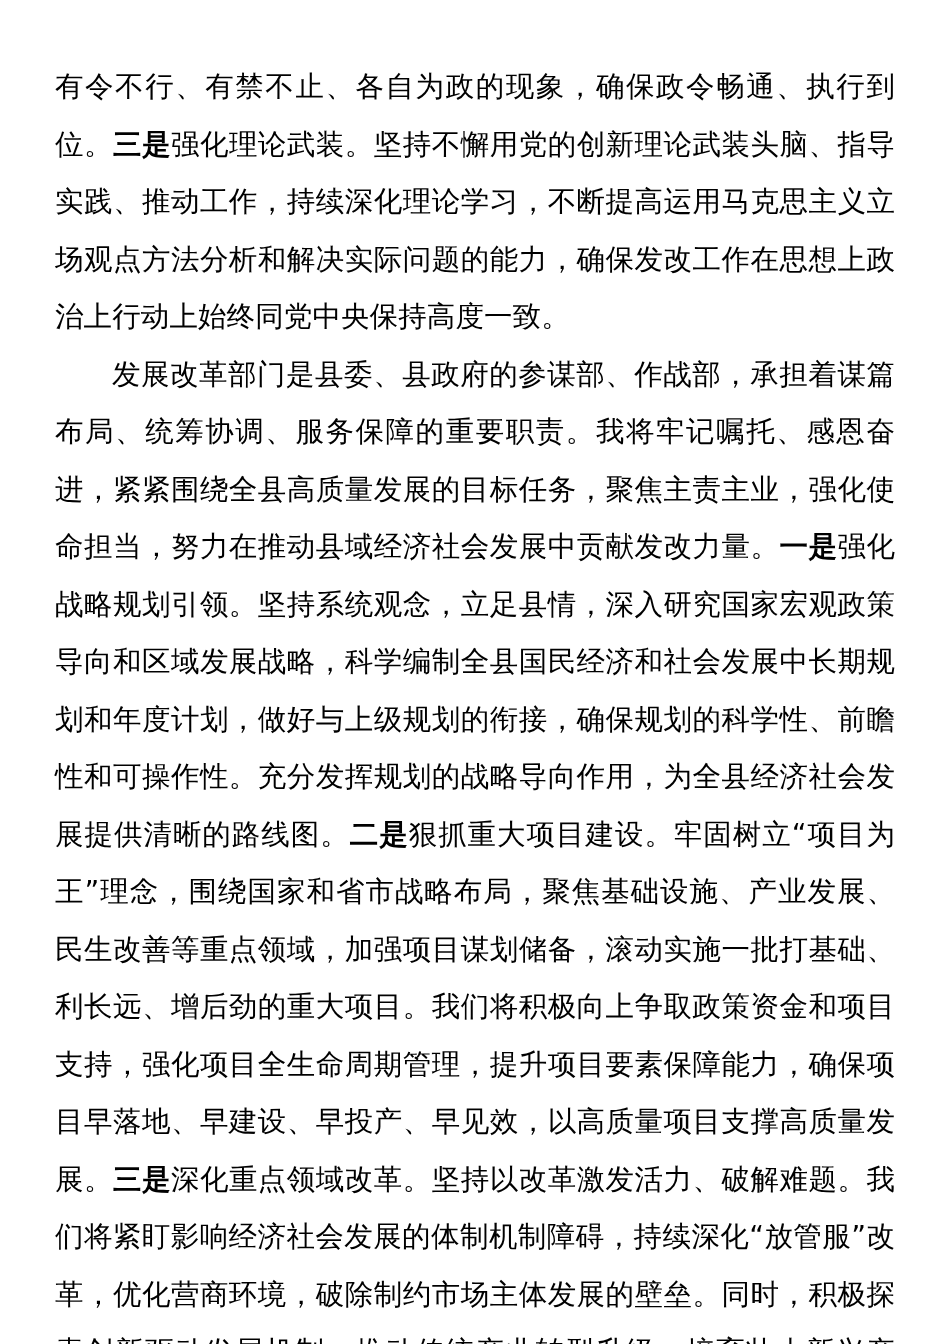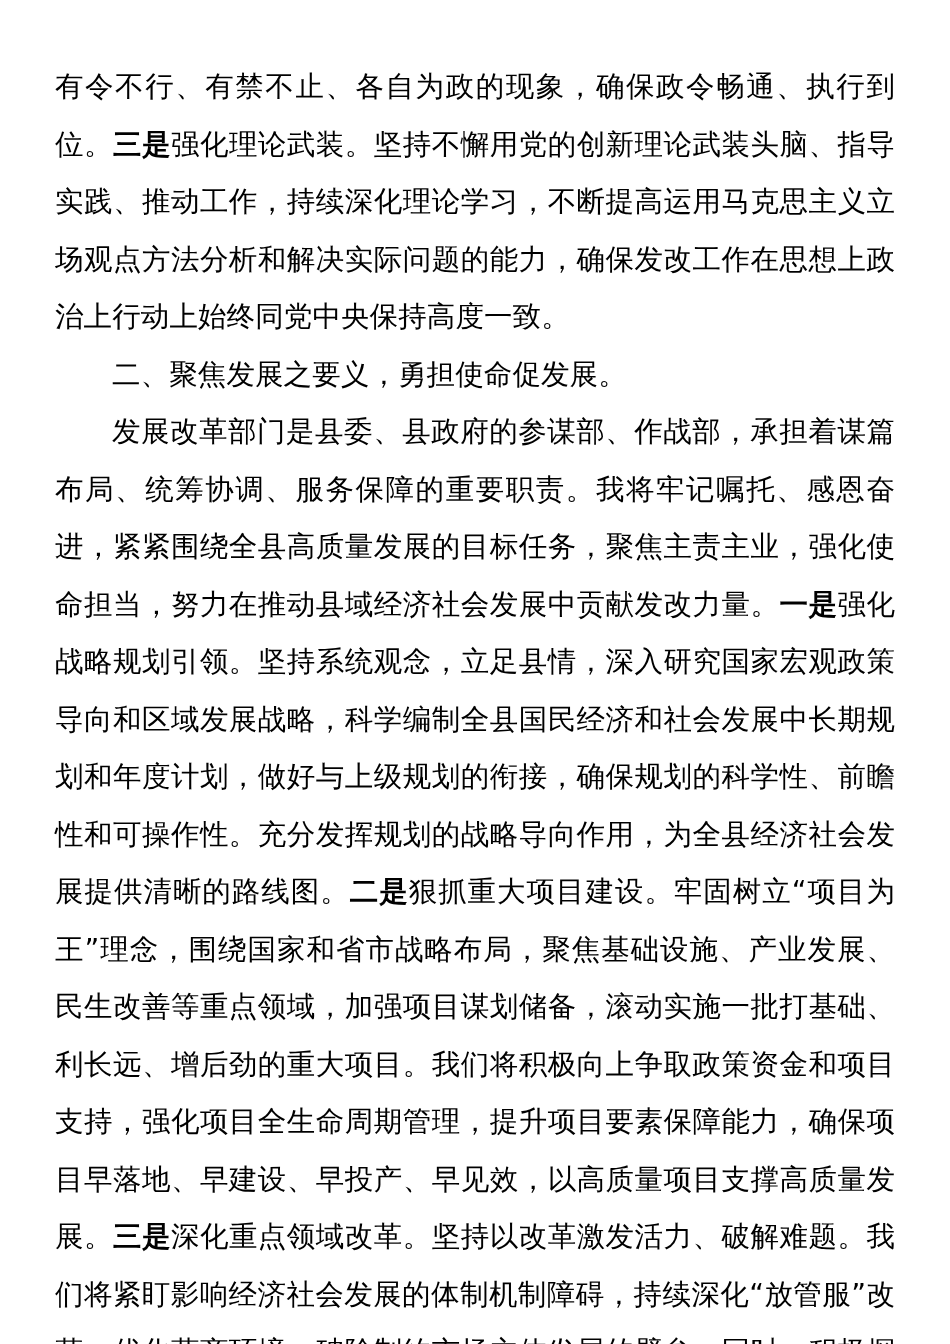--- a/index.html
+++ b/index.html
@@ -42,16 +42,15 @@
   b.em {
     font-weight: bold;
   }
 </style>
 </head>
 <body>
 
 <div class="page">
   <div class="doc-body" id="doc-body">
       <p class="para"><span>有令不行、有禁不止、各自为政的现象，确保政令畅通、执行到位。</span><b class="em">三是</b><span>强化理论武装。坚持不懈用党的创新理论武装头脑、指导实践、推动工作，持续深化理论学习，不断提高运用马克思主义立场观点方法分析和解决实际问题的能力，确保发改工作在思想上政治上行动上始终同党中央保持高度一致。</span></p>
-      <p class="para indent"><span>二、聚焦发展之要义，勇担使命促发展。</span></p>
       <p class="para indent"><span>发展改革部门是县委、县政府的参谋部、作战部，承担着谋篇布局、统筹协调、服务保障的重要职责。我将牢记嘱托、感恩奋进，紧紧围绕全县高质量发展的目标任务，聚焦主责主业，强化使命担当，努力在推动县域经济社会发展中贡献发改力量。</span><b class="em">一是</b><span>强化战略规划引领。坚持系统观念，立足县情，深入研究国家宏观政策导向和区域发展战略，科学编制全县国民经济和社会发展中长期规划和年度计划，做好与上级规划的衔接，确保规划的科学性、前瞻性和可操作性。充分发挥规划的战略导向作用，为全县经济社会发展提供清晰的路线图。</span><b class="em">二是</b><span>狠抓重大项目建设。牢固树立“项目为王”理念，围绕国家和省市战略布局，聚焦基础设施、产业发展、民生改善等重点领域，加强项目谋划储备，滚动实施一批打基础、利长远、增后劲的重大项目。我们将积极向上争取政策资金和项目支持，强化项目全生命周期管理，提升项目要素保障能力，确保项目早落地、早建设、早投产、早见效，以高质量项目支撑高质量发展。</span><b class="em">三是</b><span>深化重点领域改革。坚持以改革激发活力、破解难题。我们将紧盯影响经济社会发展的体制机制障碍，持续深化“放管服”改革，优化营商环境，破除制约市场主体发展的壁垒。同时，积极探索创新驱动发展机制，推动传统产业转型升级，培育壮大新兴产业，加快形成新质生产力，为县域发展注入强劲动力。</span></p>
     </div>
 </div>
 
 </body></html>

